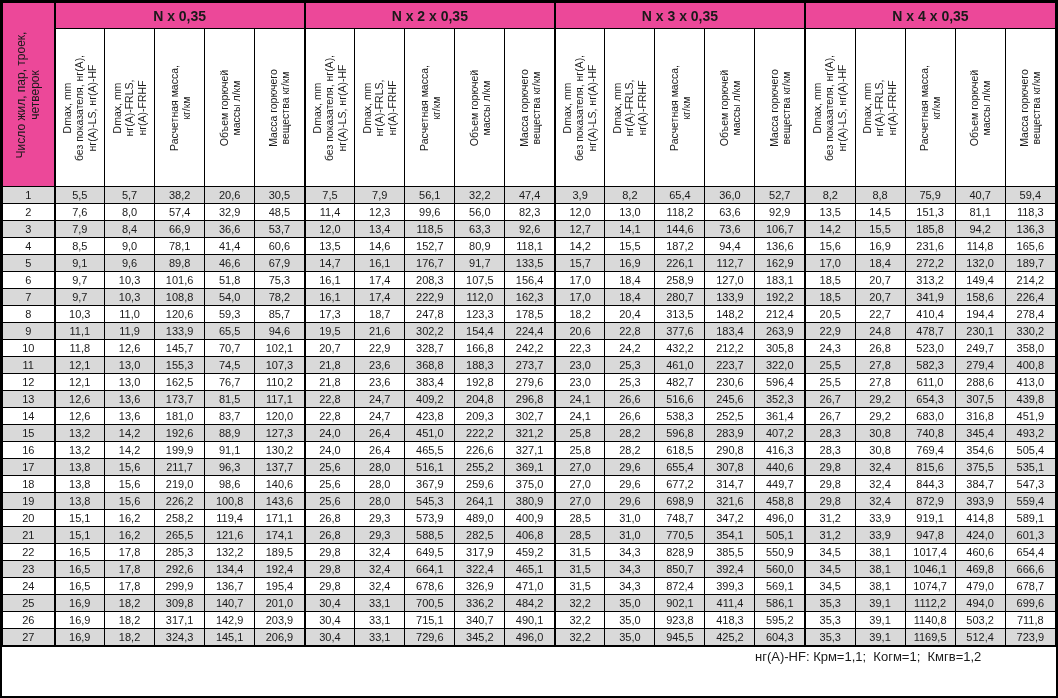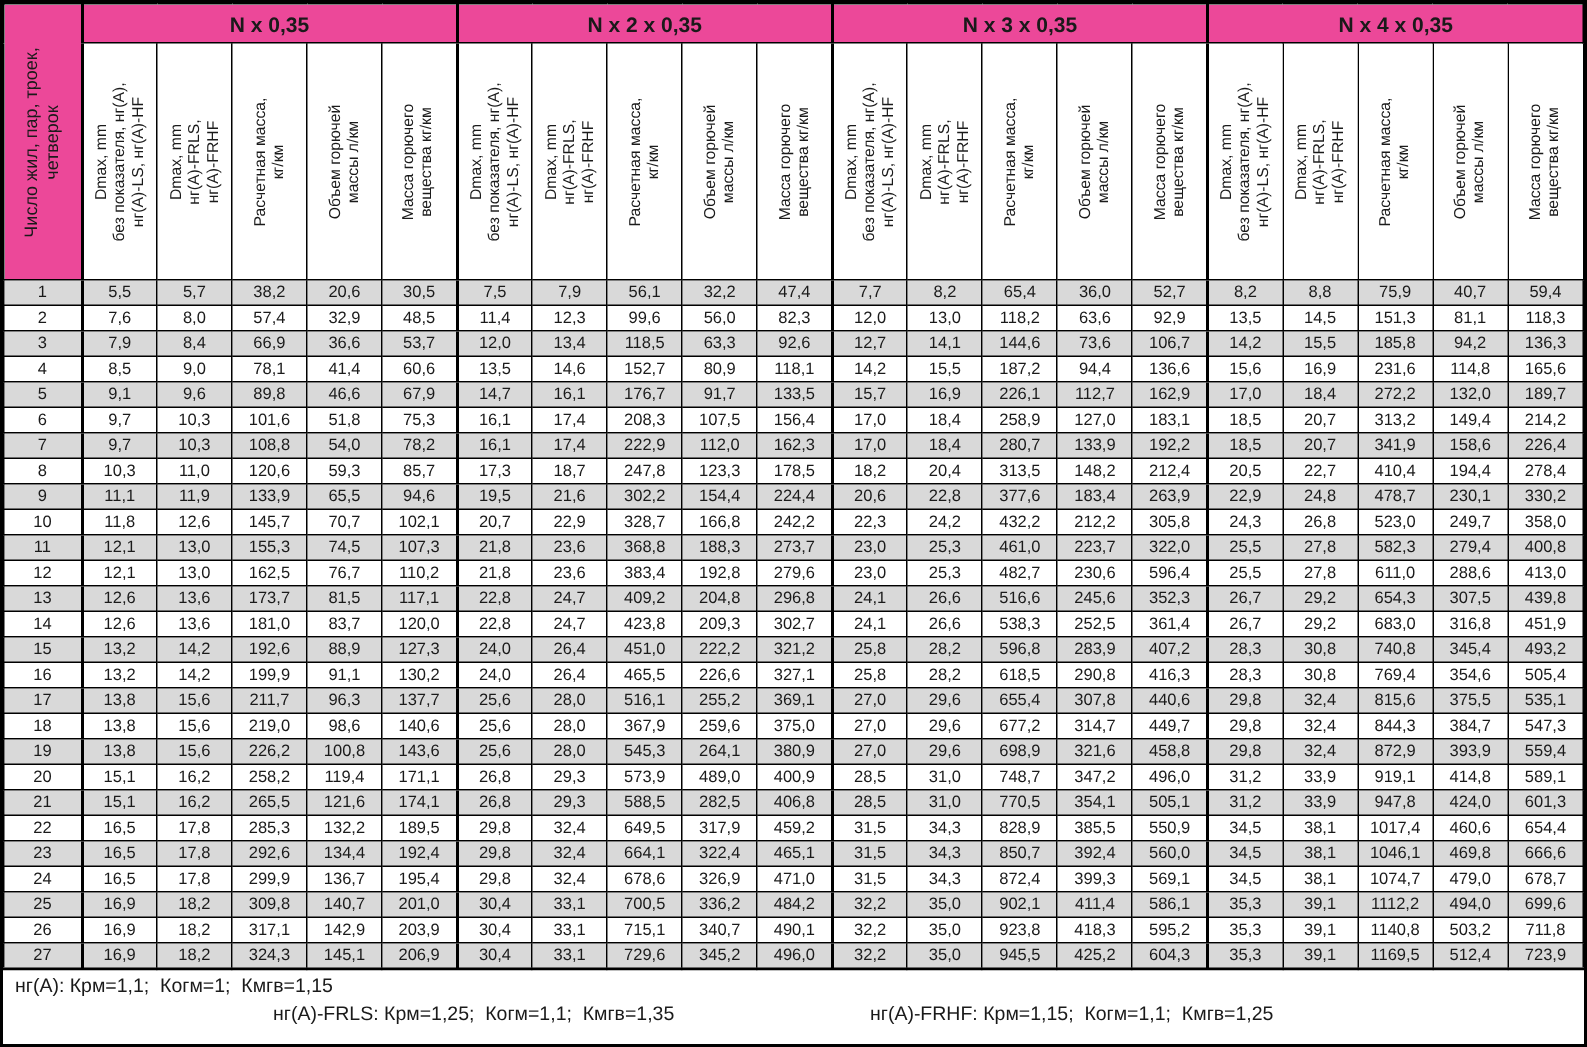--- a/index.html
+++ b/index.html
@@ -211,21 +211,21 @@
           <td class="gb">5,5</td>
           <td>5,7</td>
           <td>38,2</td>
           <td>20,6</td>
           <td>30,5</td>
           <td class="gb">7,5</td>
           <td>7,9</td>
           <td>56,1</td>
           <td>32,2</td>
           <td>47,4</td>
-          <td class="gb">7,7</td>
+          <td class="gb">3,9</td>
           <td>8,2</td>
           <td>65,4</td>
           <td>36,0</td>
           <td>52,7</td>
           <td class="gb">8,2</td>
           <td>8,8</td>
           <td>75,9</td>
           <td>40,7</td>
           <td>59,4</td>
         </tr>
@@ -824,17 +824,15 @@
           <td class="gb">35,3</td>
           <td>39,1</td>
           <td>1169,5</td>
           <td>512,4</td>
           <td>723,9</td>
         </tr>
       </tbody>
   </table>
 
   <div class="footer">
-    <span class="fl1 f-ng">нг(А): Крм=1,1;  Когм=1;  Кмгв=1,15</span>
-    <span class="fl2 f-frls">нг(А)-FRLS: Крм=1,25;  Когм=1,1;  Кмгв=1,35</span>
-    <span class="fl2 f-frhf">нг(А)-FRHF: Крм=1,15;  Когм=1,1;  Кмгв=1,25</span>
+    <span class="fl1 f-hf">нг(А)-HF: Крм=1,1;  Когм=1;  Кмгв=1,2</span>
   </div>
 </div>
 
 </body></html>

